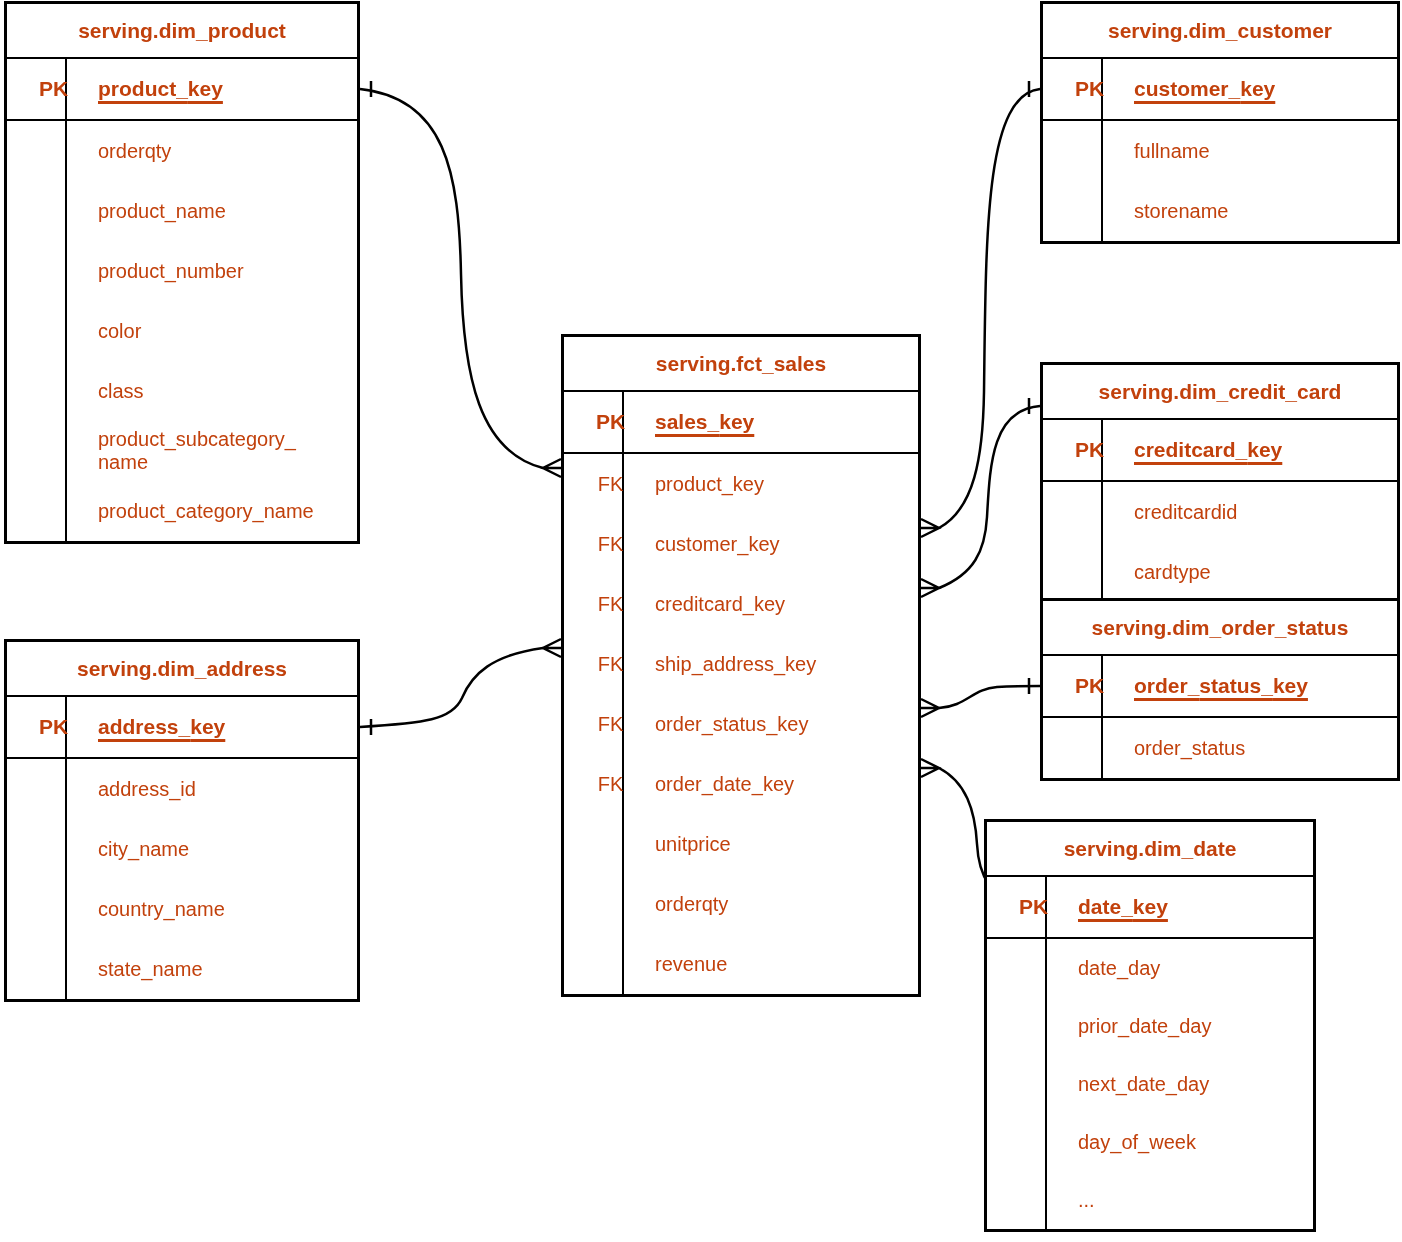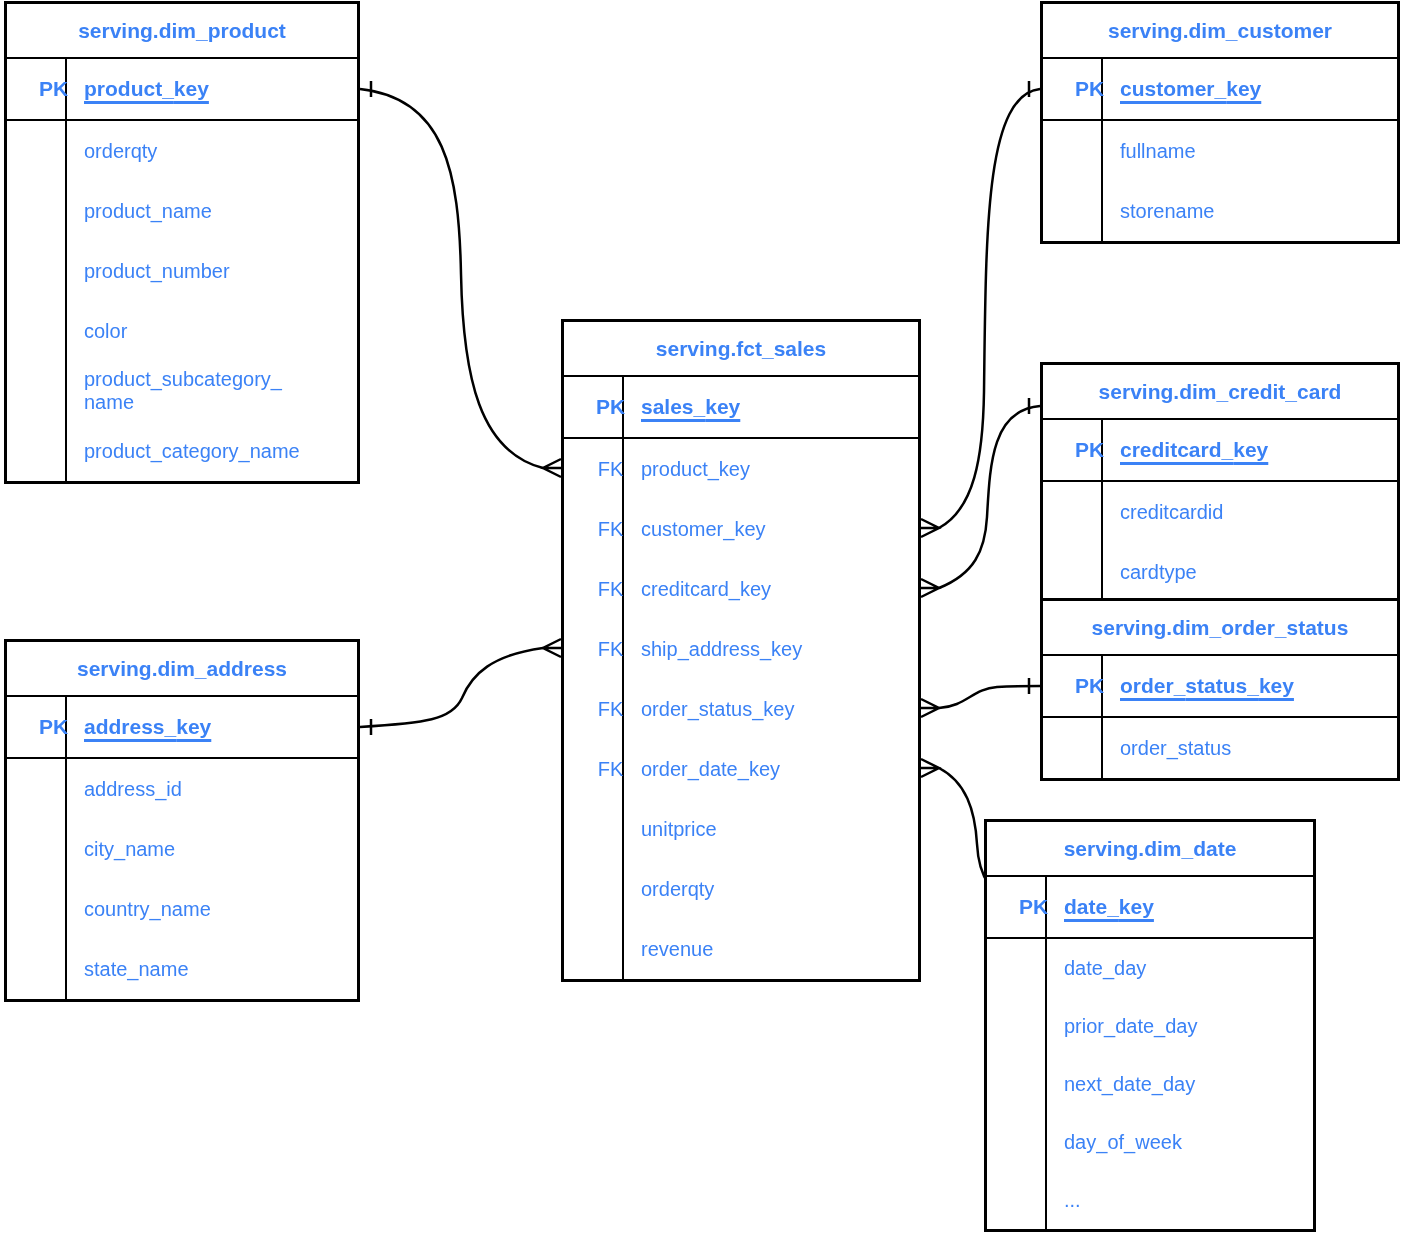--- a/index.html
+++ b/index.html
@@ -2,21 +2,21 @@
 <html><head>
 <meta charset="utf-8">
 <style>
   html, body { margin: 0; padding: 0; background: #ffffff; }
   .canvas {
     position: relative;
     width: 1402px;
     height: 1242px;
     background: #ffffff;
     font-family: "Liberation Sans", sans-serif;
-    color: #3b82f6;
+    color: #c2410c;
     overflow: hidden;
   }
   .wires {
     position: absolute;
     left: 0; top: 0;
     z-index: 0;
   }
   .wires path { fill: none; stroke: #000000; stroke-width: 2.5; }
   .tbl {
     position: absolute;
@@ -51,21 +51,21 @@
     align-items: center;
     justify-content: center;
     font-size: 20px;
     box-sizing: border-box;
     padding-left: 35px;
   }
   .row-pk .cell-key { font-weight: bold; font-size: 21px; }
   .cell-name {
     display: flex;
     align-items: center;
-    padding-left: 17px;
+    padding-left: 31px;
     font-size: 20px;
     line-height: 1.15;
     max-width: 242px;
   }
   .row-pk .cell-name {
     font-weight: bold;
     font-size: 21px;
     text-decoration: underline;
     text-decoration-thickness: 2.5px;
     text-underline-offset: 5px;
@@ -126,20 +126,24 @@
     <div class="row row-field">
       <div class="cell-key"></div>
       <div class="cell-name">product_<wbr>number</div>
     </div>
     <div class="row row-field">
       <div class="cell-key"></div>
       <div class="cell-name">color</div>
     </div>
     <div class="row row-field">
       <div class="cell-key"></div>
+      <div class="cell-name">class</div>
+    </div>
+    <div class="row row-field">
+      <div class="cell-key"></div>
       <div class="cell-name">product_<wbr>subcategory_<wbr>name</div>
     </div>
     <div class="row row-field">
       <div class="cell-key"></div>
       <div class="cell-name">product_<wbr>category_<wbr>name</div>
     </div>
   </div>
 
   <div class="tbl" style="left:1040px; top:1px; width:360px;">
     <div class="row-title">serving.dim_customer</div>
@@ -150,21 +154,21 @@
     <div class="row row-field">
       <div class="cell-key"></div>
       <div class="cell-name">fullname</div>
     </div>
     <div class="row row-field">
       <div class="cell-key"></div>
       <div class="cell-name">storename</div>
     </div>
   </div>
 
-  <div class="tbl" style="left:561px; top:319px; width:360px;">
+  <div class="tbl" style="left:561px; top:334px; width:360px;">
     <div class="row-title">serving.fct_sales</div>
     <div class="row row-pk">
       <div class="cell-key">PK</div>
       <div class="cell-name">sales_<wbr>key</div>
     </div>
     <div class="row row-field">
       <div class="cell-key">FK</div>
       <div class="cell-name">product_<wbr>key</div>
     </div>
     <div class="row row-field">

